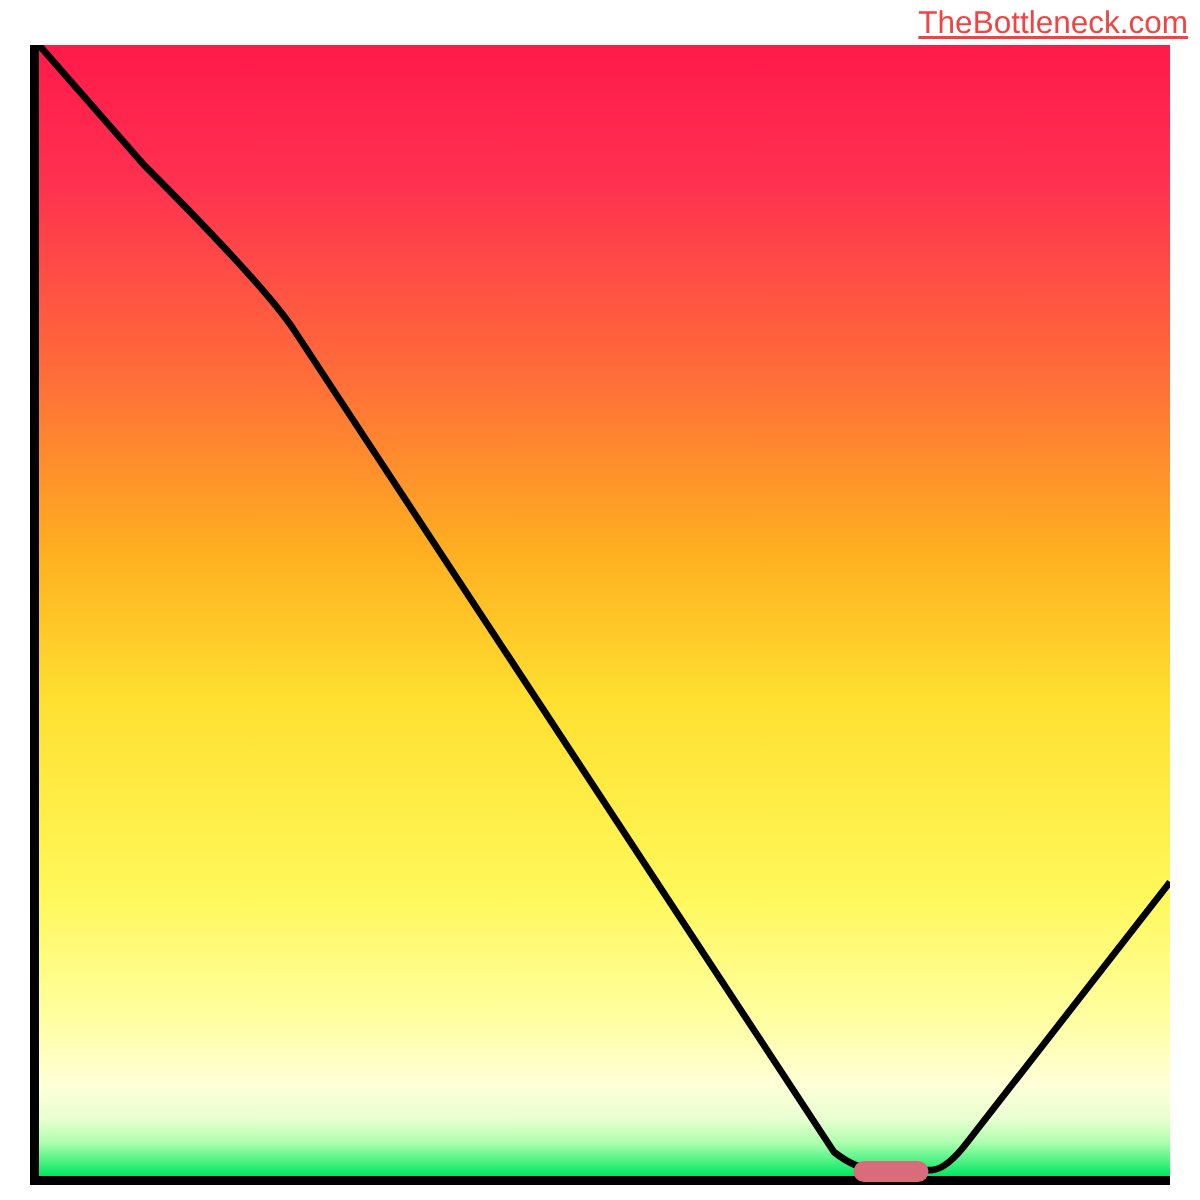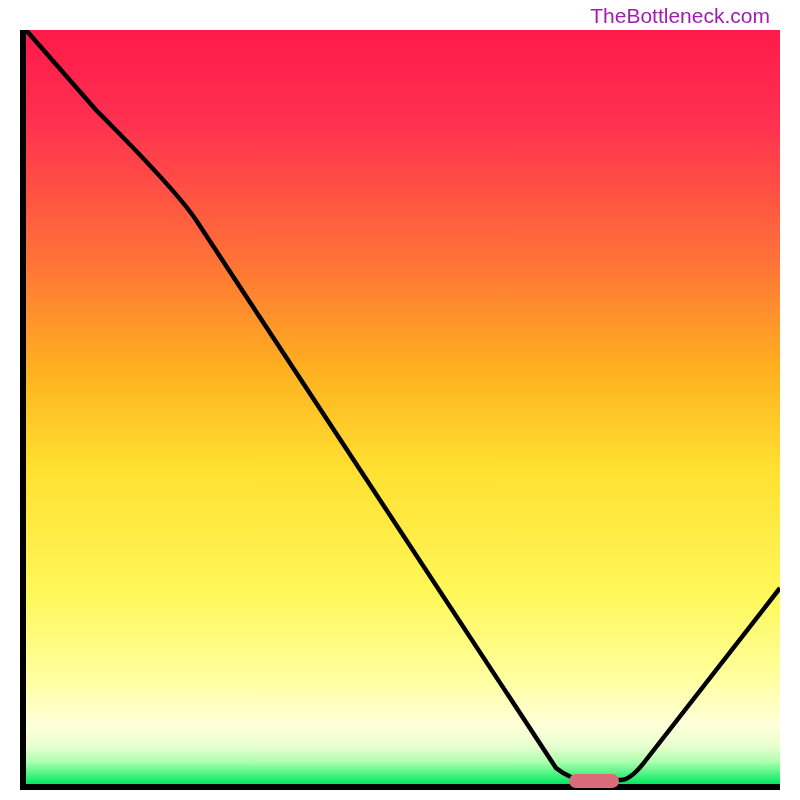--- a/index.html
+++ b/index.html
@@ -9,25 +9,26 @@
     font-family: Arial, sans-serif;
   }
   .container {
     width: 800px;
     height: 800px;
     position: relative;
   }
   .watermark {
     position: absolute;
     top: 4px;
-    right: 30px;
+    right: 8px;
     font-size: 21px;
-    color: #a21caf;
+    color: #ef4444;
     font-weight: normal;
     z-index: 10;
+    text-decoration: underline;
   }
   .plot-area {
     position: absolute;
     top: 30px;
     left: 20px;
     width: 760px;
     height: 760px;
     border-left: 6px solid #000;
     border-bottom: 6px solid #000;
     box-sizing: border-box;

